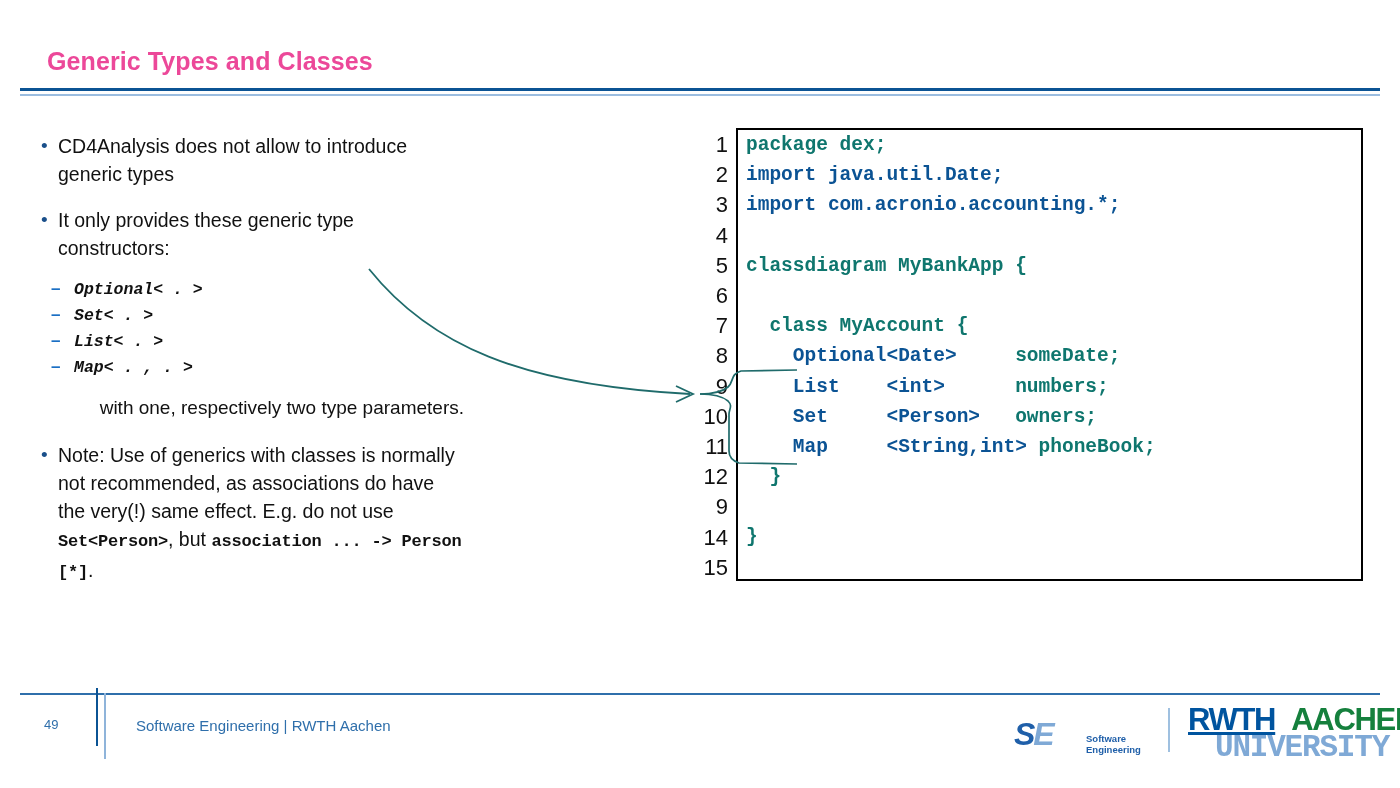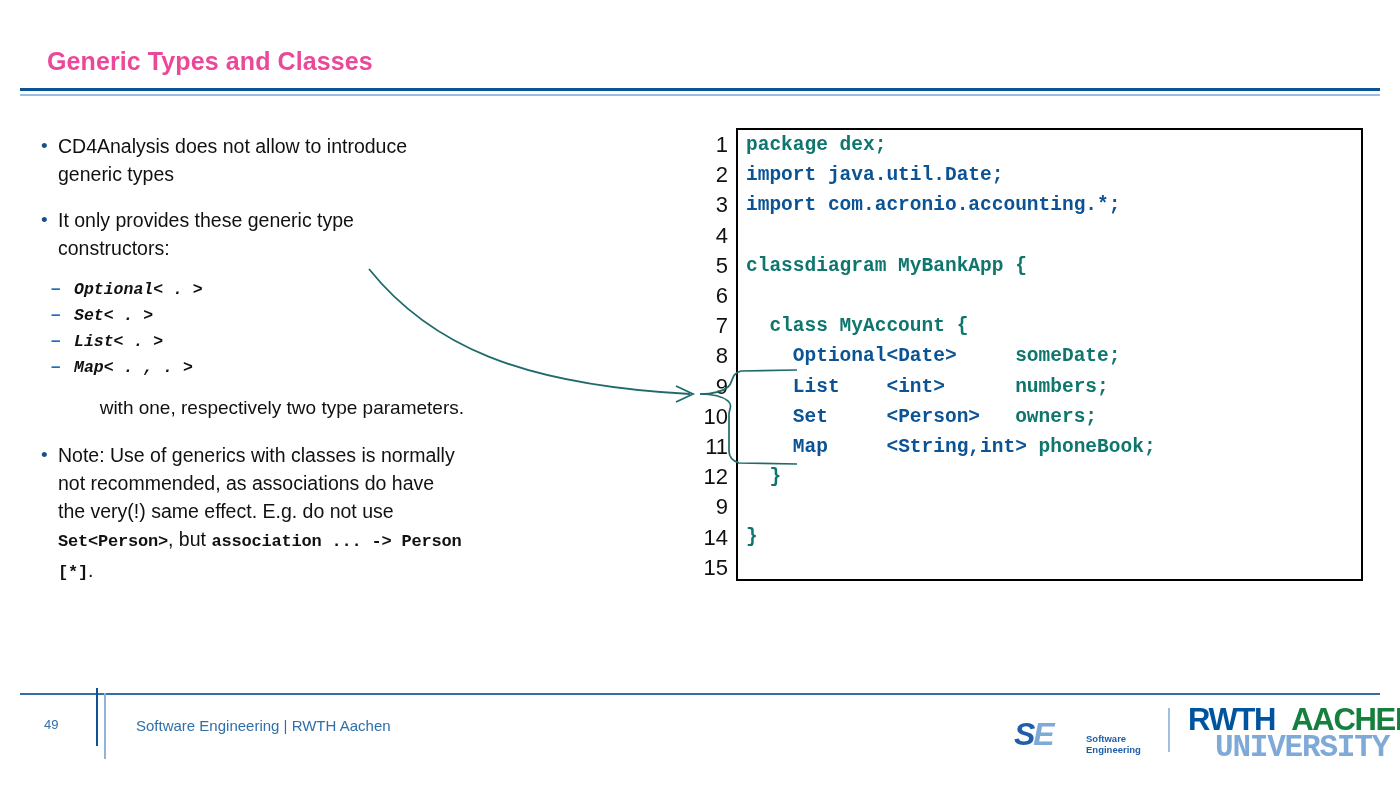--- a/index.html
+++ b/index.html
@@ -133,21 +133,21 @@
   }
   #rwth-logo{position:absolute;left:1188px;top:706px;}
   #rwth-logo .rwth-line1{
     font-size:31px;font-weight:bold;letter-spacing:-1.3px;line-height:28px;
     white-space:nowrap;
   }
   #rwth-logo .rwth-line2{
     font-size:31px;font-weight:bold;letter-spacing:-1.2px;line-height:28px;
     color:#7fa9d6;text-align:center;white-space:nowrap;font-family:Liberation Mono, monospace;
   }
-  .rwth-dark{color:#00549f;}
+  .rwth-dark{color:#00549f;text-decoration:underline;}
   .rwth-light{color:#15803d;margin-left:16px;}
 </style>
 </head>
 <body>
 
 <div class="slide">
 
   <div id="slide-title">Generic Types and Classes</div>
   <div id="title-rule-dark"></div>
   <div id="title-rule-light"></div>

